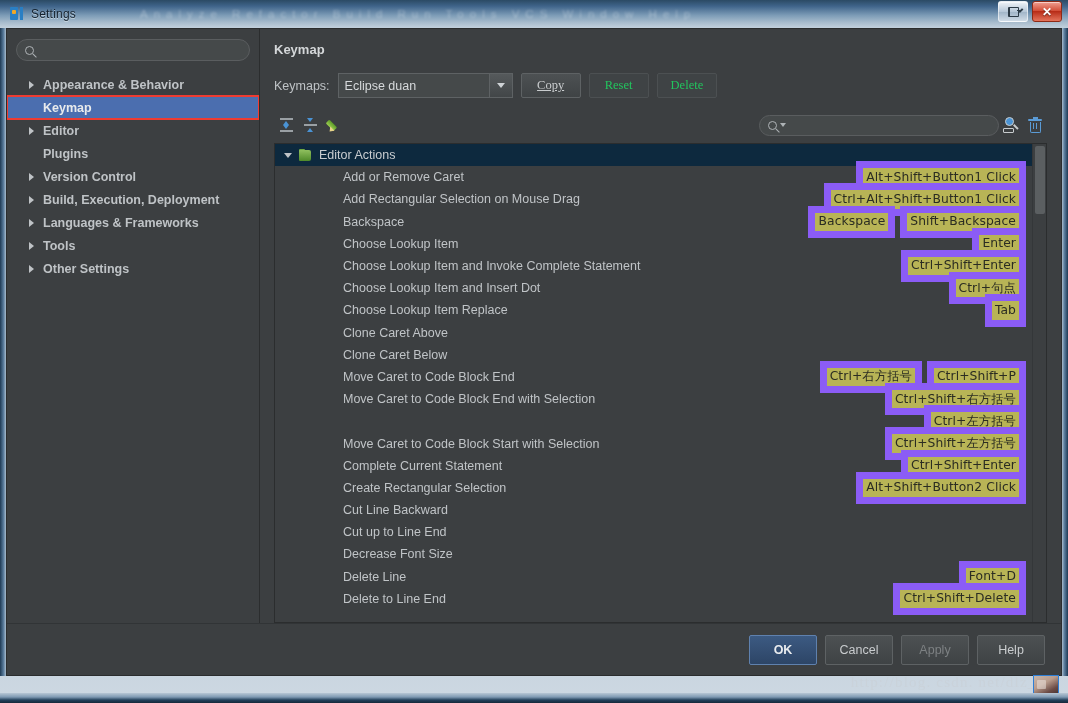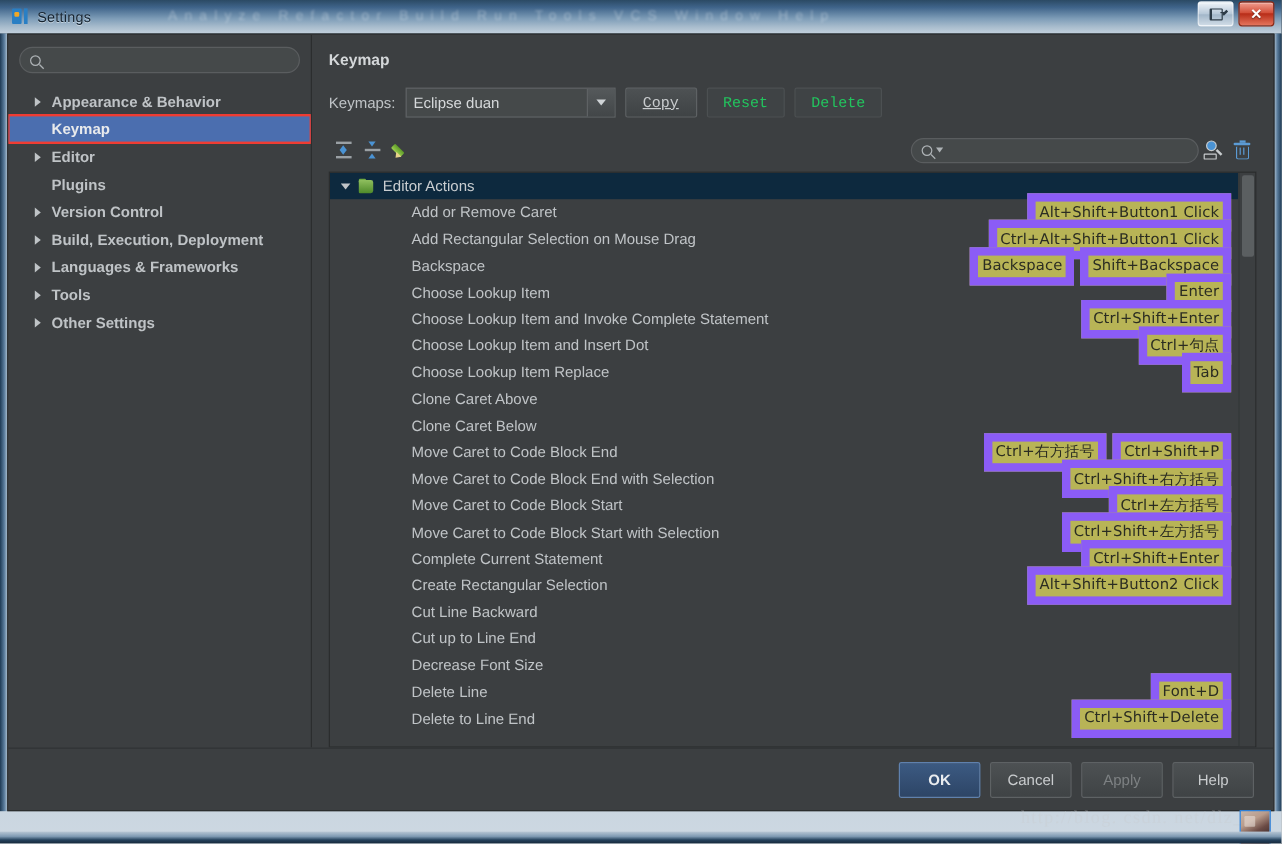--- a/index.html
+++ b/index.html
@@ -127,21 +127,21 @@
     background: linear-gradient(180deg,#55595b,#424648);
     display:flex;align-items:center;justify-content:center;
   }
   #keymap-combo .arrow-box i {
     width:0;height:0;border-top:5px solid #cfd3d6;border-left:4px solid transparent;border-right:4px solid transparent;
   }
   .dlg-btn {
     height: 25px; min-width: 60px; padding: 0 13px;
     border:1px solid #5e6264; border-radius:2px;
     background: linear-gradient(180deg,#4d5153,#3f4345);
-    color:#c9ccce; font-size:12.5px; font-family:Liberation Mono, monospace;
+    color:#c9ccce; font-size:12.5px; font-family:Liberation Serif, serif;
     display:flex;align-items:center;justify-content:center;
   }
   .dlg-btn.disabled { color:#22c55e; border-color:#4c5052; background:#3f4345; }
   .dlg-btn .mnem { text-decoration: underline; }
 
   
   #list-toolbar { display:flex; align-items:center; height: 26px; margin-bottom: 5px; }
   .tb-icon { width: 24px; height: 22px; display:flex; align-items:center; justify-content:center; }
   
   .ic-expand { width:13px; height:14px; position:relative; }
@@ -493,21 +493,20 @@
                 </span>
               </div>
               <div class="kl-row">
                 <span class="name">Move Caret to Code Block End with Selection</span>
                 <span class="spacer"></span>
                 <span class="shortcuts">
                   <span class="sc">Ctrl+Shift+右方括号</span>
                 </span>
               </div>
               <div class="kl-row">
-                <span class="name">Move Caret to Code Block Start</span>
                 <span class="spacer"></span>
                 <span class="shortcuts">
                   <span class="sc">Ctrl+左方括号</span>
                 </span>
               </div>
               <div class="kl-row">
                 <span class="name">Move Caret to Code Block Start with Selection</span>
                 <span class="spacer"></span>
                 <span class="shortcuts">
                   <span class="sc">Ctrl+Shift+左方括号</span>

